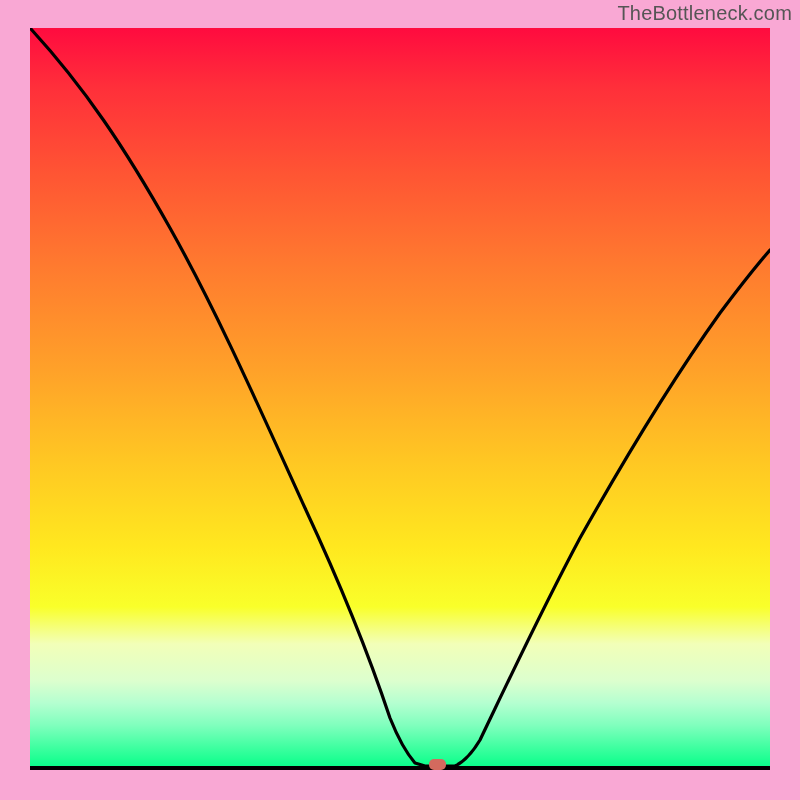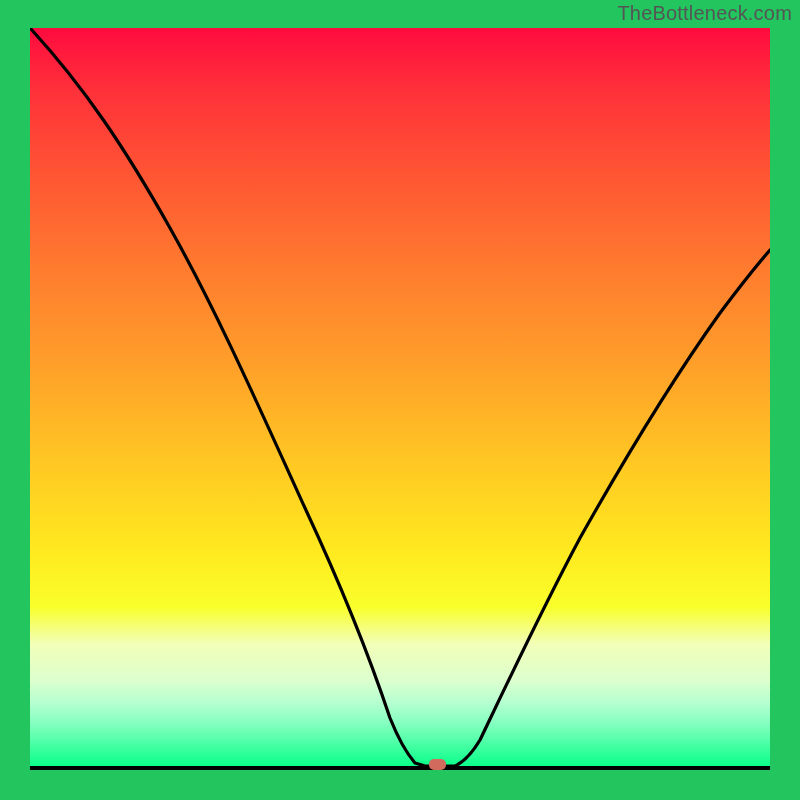--- a/index.html
+++ b/index.html
@@ -8,21 +8,21 @@
     width: 800px;
     height: 800px;
     background: #000;
     overflow: hidden;
     font-family: Arial, Helvetica, sans-serif;
   }
   .frame {
     position: relative;
     width: 800px;
     height: 800px;
-    background: #22c55e;
+    background: #f9a8d4;
   }
   .watermark {
     position: absolute;
     top: 2px;
     right: 8px;
     color: #555;
     font-size: 20px;
     font-weight: 500;
     letter-spacing: 0.2px;
     z-index: 10;

